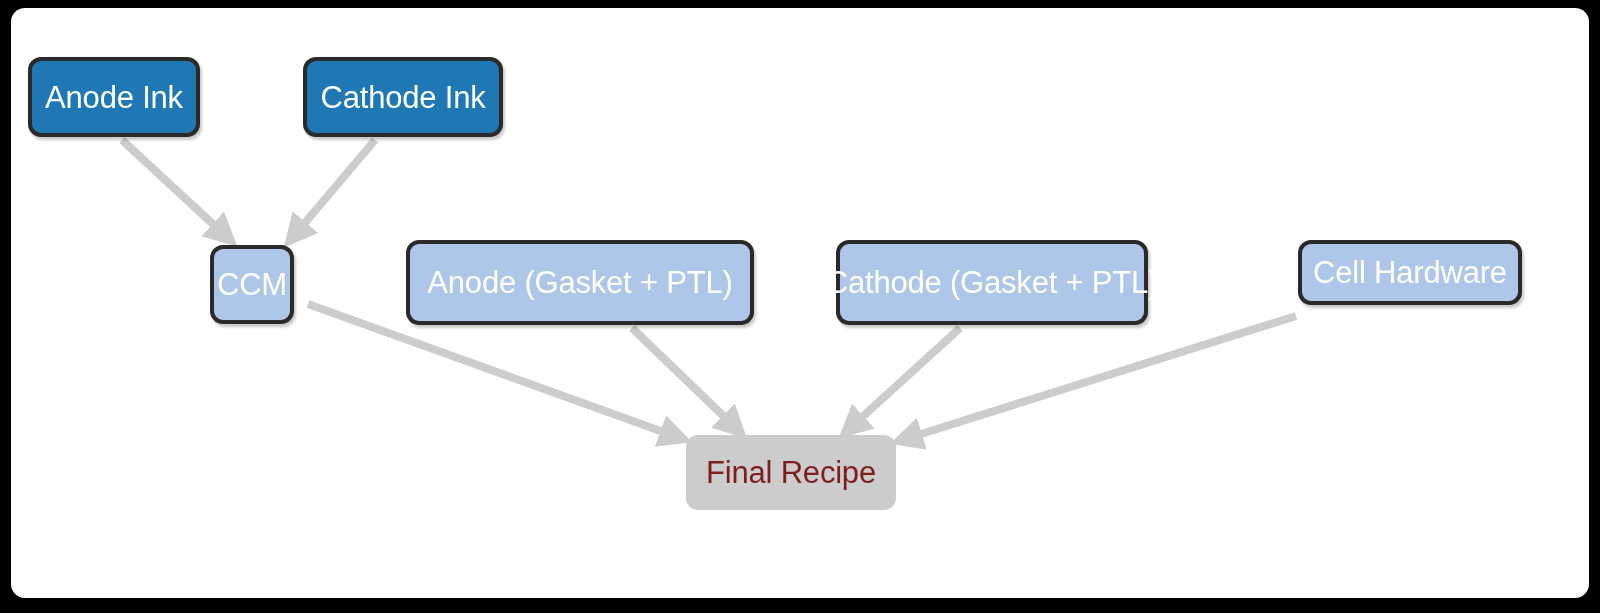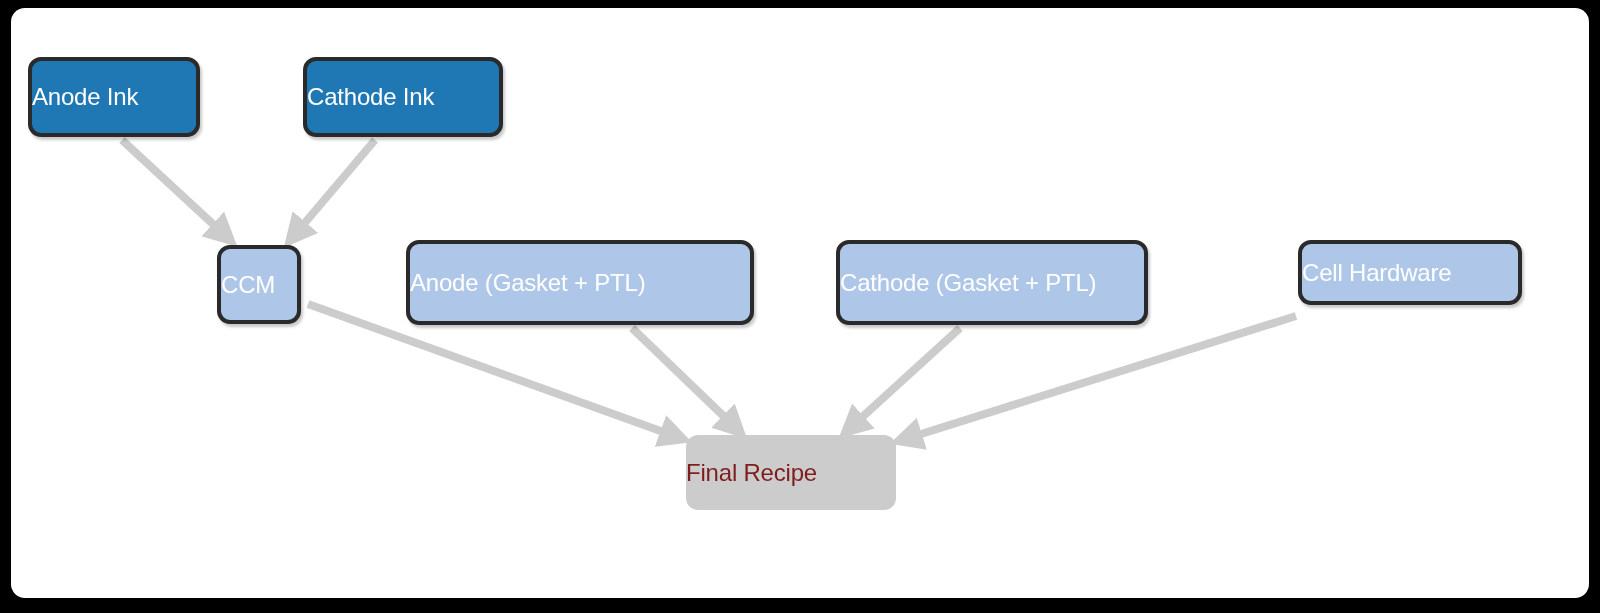--- a/index.html
+++ b/index.html
@@ -30,24 +30,24 @@
     left: 0;
     top: 0;
     width: 1600px;
     height: 613px;
   }
   .node {
     position: absolute;
     box-sizing: border-box;
     display: flex;
     align-items: center;
-    justify-content: flex-start;
+    justify-content: center;
     border-radius: 13px;
     color: #ffffff;
-    font-size: 24px;
+    font-size: 31px;
     line-height: 1;
     white-space: nowrap;
     letter-spacing: -0.2px;
   }
   .node.bordered {
     border: 4px solid #2a2a2a;
     box-shadow: 2px 3px 3px rgba(0,0,0,0.22);
   }
   .node-ink   { background: #1f77b4; }
   .node-part  { background: #aec7e8; }
@@ -82,21 +82,21 @@
         <line x1="1296" y1="316" x2="902" y2="440" stroke="#cccccc" stroke-width="8" stroke-linecap="butt" marker-end="url(#arrowhead)"></line>
       </g>
   </svg>
   <div id="node-layer">
       <div class="node node-ink bordered" style="left: 28px; top: 57px; width: 172px; height: 80px;">
         <span class="label">Anode Ink</span>
       </div>
       <div class="node node-ink bordered" style="left: 303px; top: 57px; width: 200px; height: 80px;">
         <span class="label">Cathode Ink</span>
       </div>
-      <div class="node node-part bordered" style="left: 217px; top: 245px; width: 84px; height: 79px;">
+      <div class="node node-part bordered" style="left: 210px; top: 245px; width: 84px; height: 79px;">
         <span class="label">CCM</span>
       </div>
       <div class="node node-part bordered" style="left: 406px; top: 240px; width: 348px; height: 85px;">
         <span class="label">Anode (Gasket + PTL)</span>
       </div>
       <div class="node node-part bordered" style="left: 836px; top: 240px; width: 312px; height: 85px;">
         <span class="label">Cathode (Gasket + PTL)</span>
       </div>
       <div class="node node-part bordered" style="left: 1298px; top: 240px; width: 224px; height: 65px;">
         <span class="label">Cell Hardware</span>

